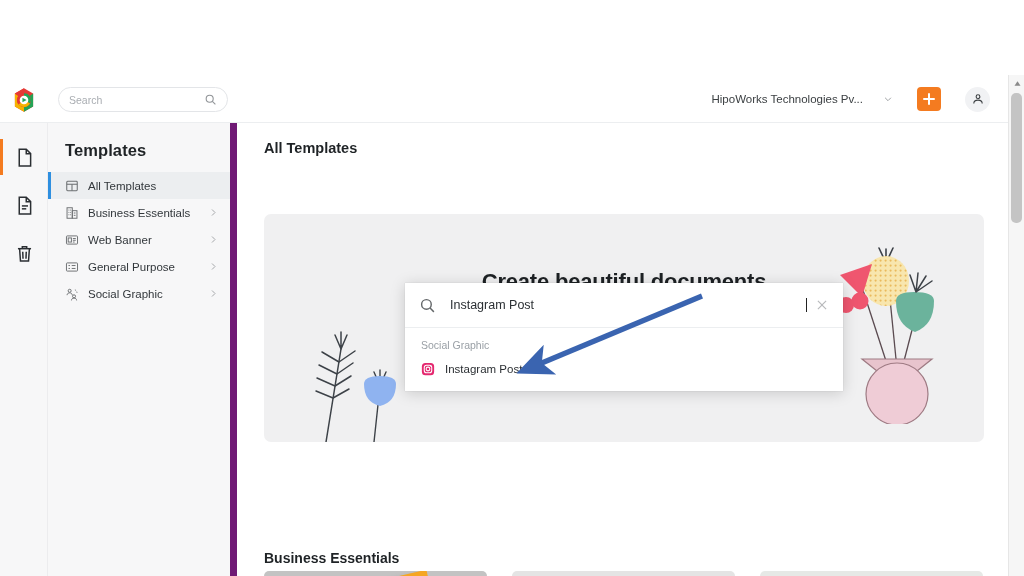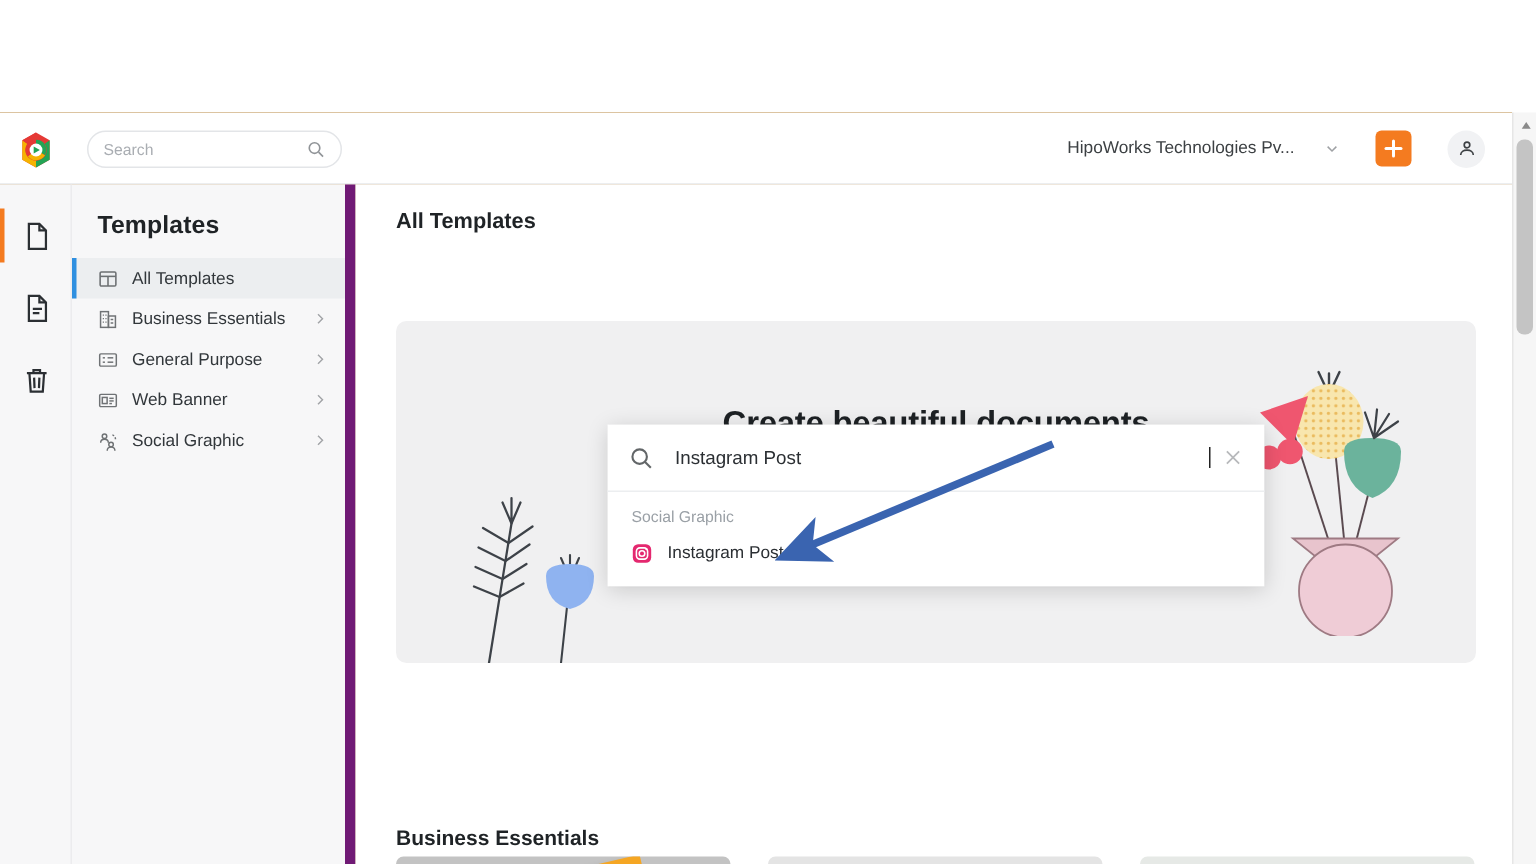--- a/index.html
+++ b/index.html
@@ -450,40 +450,40 @@
         </svg>
         <span class="nav-label">Business Essentials</span>
         <svg class="nav-chev" viewBox="0 0 24 24" fill="none" stroke="#5f6368" stroke-width="2.6">
           <polyline points="8,4 16,12 8,20"></polyline>
         </svg>
       </div>
 
       <div class="nav-item">
         <svg class="nav-ico" viewBox="0 0 24 24" fill="none" stroke="#3c4043" stroke-width="1.7">
           <rect x="2.5" y="5" width="19" height="14" rx="1.3"></rect>
+          <rect x="5.5" y="8.5" width="5.5" height="7"></rect>
+          <line x1="13.5" y1="9.5" x2="18.5" y2="9.5"></line>
+            <line x1="13.5" y1="12.5" x2="18.5" y2="12.5"></line>
+          <line x1="13.5" y1="15.5" x2="16.5" y2="15.5"></line>
+        </svg>
+        <span class="nav-label">Web Banner</span>
+        <svg class="nav-chev" viewBox="0 0 24 24" fill="none" stroke="#5f6368" stroke-width="2.6">
+          <polyline points="8,4 16,12 8,20"></polyline>
+        </svg>
+      </div>
+
+      <div class="nav-item">
+        <svg class="nav-ico" viewBox="0 0 24 24" fill="none" stroke="#3c4043" stroke-width="1.7">
+          <rect x="2.5" y="5" width="19" height="14" rx="1.3"></rect>
           <line x1="6" y1="9.5" x2="8.5" y2="9.5"></line>
             <line x1="6" y1="14.5" x2="8.5" y2="14.5"></line>
           <line x1="11.5" y1="9.5" x2="18" y2="9.5"></line>
             <line x1="11.5" y1="14.5" x2="18" y2="14.5"></line>
         </svg>
         <span class="nav-label">General Purpose</span>
-        <svg class="nav-chev" viewBox="0 0 24 24" fill="none" stroke="#5f6368" stroke-width="2.6">
-          <polyline points="8,4 16,12 8,20"></polyline>
-        </svg>
-      </div>
-
-      <div class="nav-item">
-        <svg class="nav-ico" viewBox="0 0 24 24" fill="none" stroke="#3c4043" stroke-width="1.7">
-          <rect x="2.5" y="5" width="19" height="14" rx="1.3"></rect>
-          <rect x="5.5" y="8.5" width="5.5" height="7"></rect>
-          <line x1="13.5" y1="9.5" x2="18.5" y2="9.5"></line>
-            <line x1="13.5" y1="12.5" x2="18.5" y2="12.5"></line>
-          <line x1="13.5" y1="15.5" x2="16.5" y2="15.5"></line>
-        </svg>
-        <span class="nav-label">Web Banner</span>
         <svg class="nav-chev" viewBox="0 0 24 24" fill="none" stroke="#5f6368" stroke-width="2.6">
           <polyline points="8,4 16,12 8,20"></polyline>
         </svg>
       </div>
 
       <div class="nav-item">
         <svg class="nav-ico" viewBox="0 0 24 24" fill="none" stroke="#3c4043" stroke-width="1.7">
           <circle cx="8" cy="6.5" r="2.6"></circle>
             <path d="M3.6 14 c0-2.6 2-4 4.4-4 s4.4 1.4 4.4 4"></path>
           <circle cx="15.5" cy="16" r="2.6"></circle>

